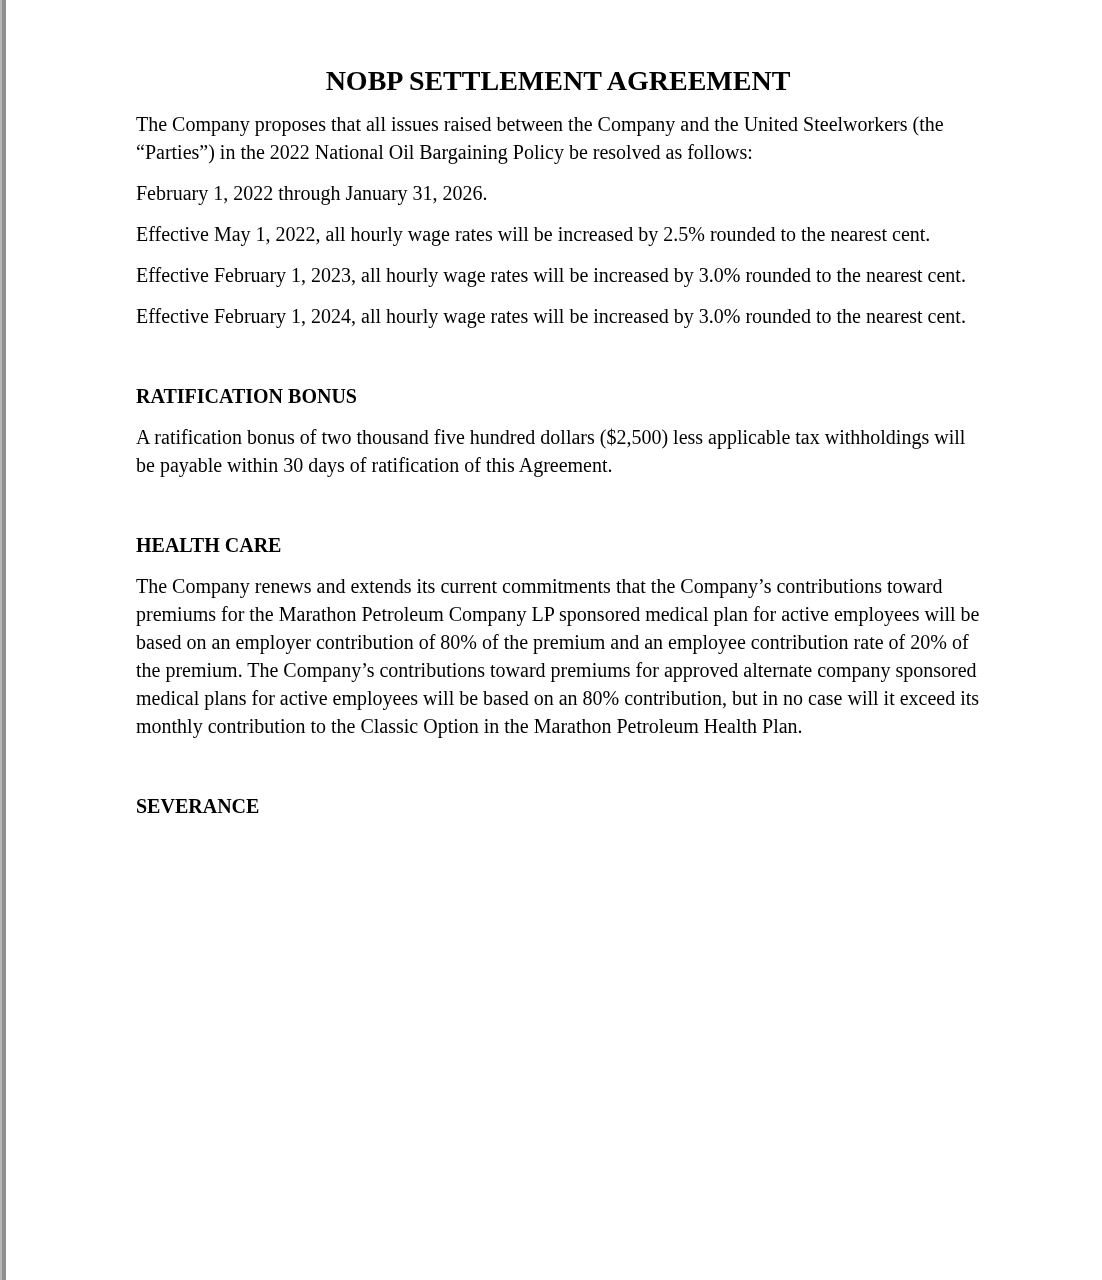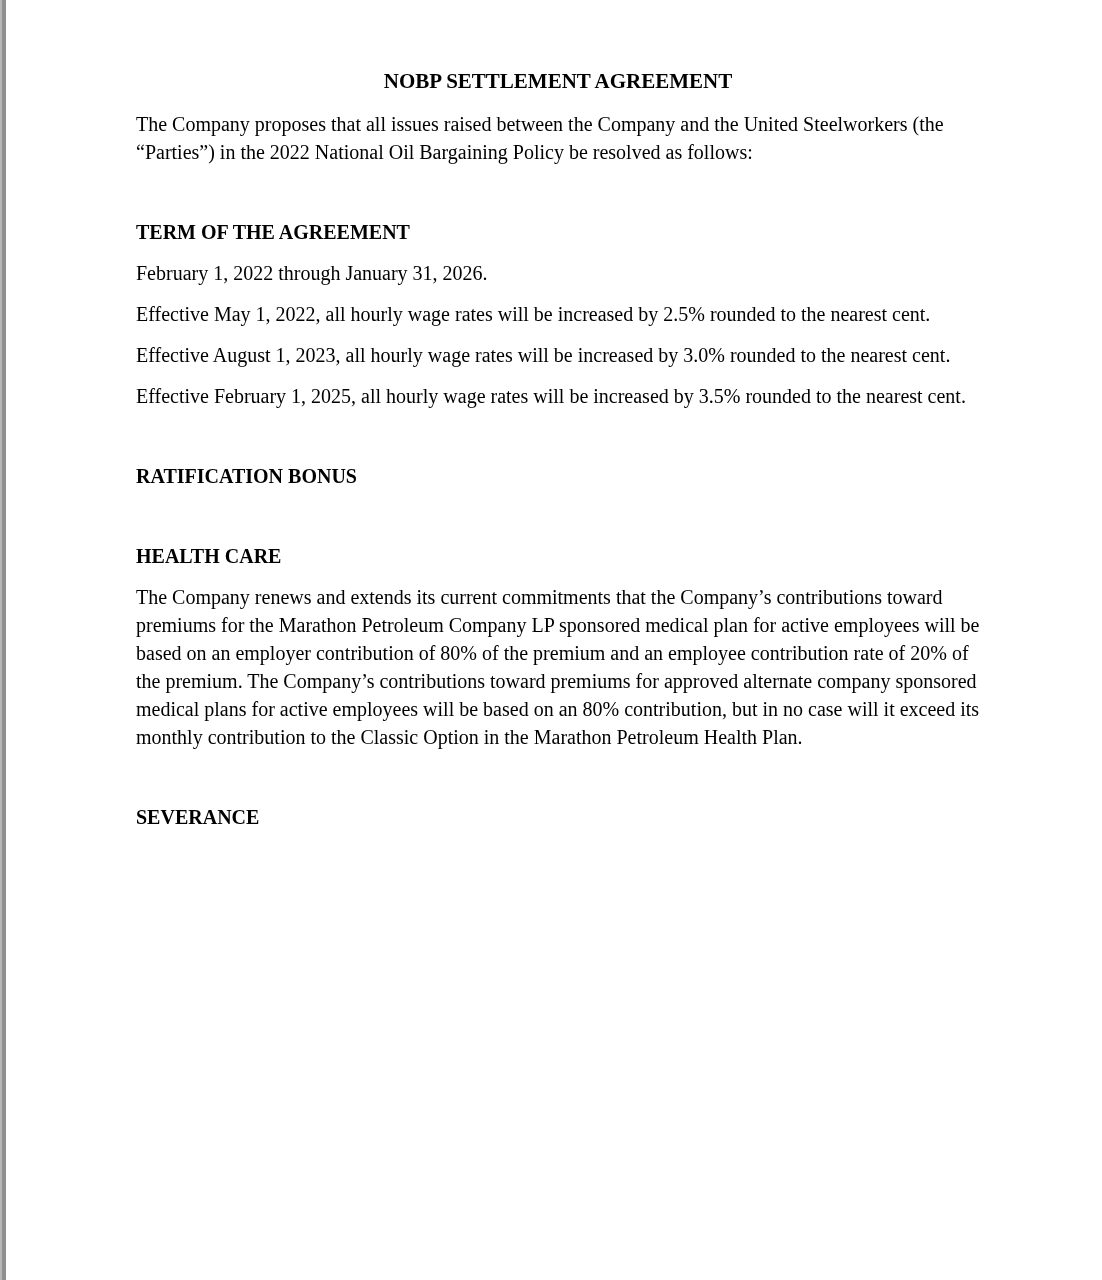--- a/index.html
+++ b/index.html
@@ -23,21 +23,21 @@
     width: 6px;
     height: 1280px;
     background: linear-gradient(to right, #b7b7b7 0px, #b7b7b7 2px, #8f8f8f 2px, #8f8f8f 6px);
   }
   .doc {
     box-sizing: content-box;
     width: 844px;
     padding: 67px 112px 40px 136px;
   }
   .doc-title {
-    font-size: 21px;
+    font-size: 28px;
     line-height: 28px;
     font-weight: bold;
     text-align: center;
     margin: 0 0 15px 0;
   }
   .para {
     font-size: 20px;
     line-height: 28px;
     margin: 4px 0 13px 0;
   }
@@ -54,27 +54,27 @@
 <body>
 
 <div class="page-edge"></div>
 
 <div class="doc">
 
   <div class="doc-title">NOBP SETTLEMENT AGREEMENT</div>
 
   <p class="para">The Company proposes that all issues raised between the Company and the United Steelworkers (the “Parties”) in the 2022 National Oil Bargaining Policy be resolved as follows:</p>
 
-  <div class="heading">TERM OF THE AGREEMENT</div>
   <p class="para">February 1, 2022 through January 31, 2026.</p>
 
   <p class="para">Effective May 1, 2022, all hourly wage rates will be increased by 2.5% rounded to the nearest cent.</p>
-  <p class="para">Effective August 1, 2023, all hourly wage rates will be increased by 3.0% rounded to the nearest cent.</p>
-  <p class="para">Effective February 1, 2025, all hourly wage rates will be increased by 3.5% rounded to the nearest cent.</p>
+  <p class="para">Effective February 1, 2023, all hourly wage rates will be increased by 3.0% rounded to the nearest cent.</p>
+  <p class="para">Effective February 1, 2024, all hourly wage rates will be increased by 3.0% rounded to the nearest cent.</p>
 
   <div class="heading">RATIFICATION BONUS</div>
+  <p class="para">A ratification bonus of two thousand five hundred dollars ($2,500) less applicable tax withholdings will be payable within 30 days of ratification of this Agreement.</p>
 
   <div class="heading">HEALTH CARE</div>
   <p class="para">The Company renews and extends its current commitments that the Company’s contributions toward premiums for the Marathon Petroleum Company LP sponsored medical plan for active employees will be based on an employer contribution of 80% of the premium and an employee contribution rate of 20% of the premium. The Company’s contributions toward premiums for approved alternate company sponsored medical plans for active employees will be based on an 80% contribution, but in no case will it exceed its monthly contribution to the Classic Option in the Marathon Petroleum Health Plan.</p>
 
   <div class="heading heading--tight">SEVERANCE</div>
 
 </div>
 
 </body></html>

